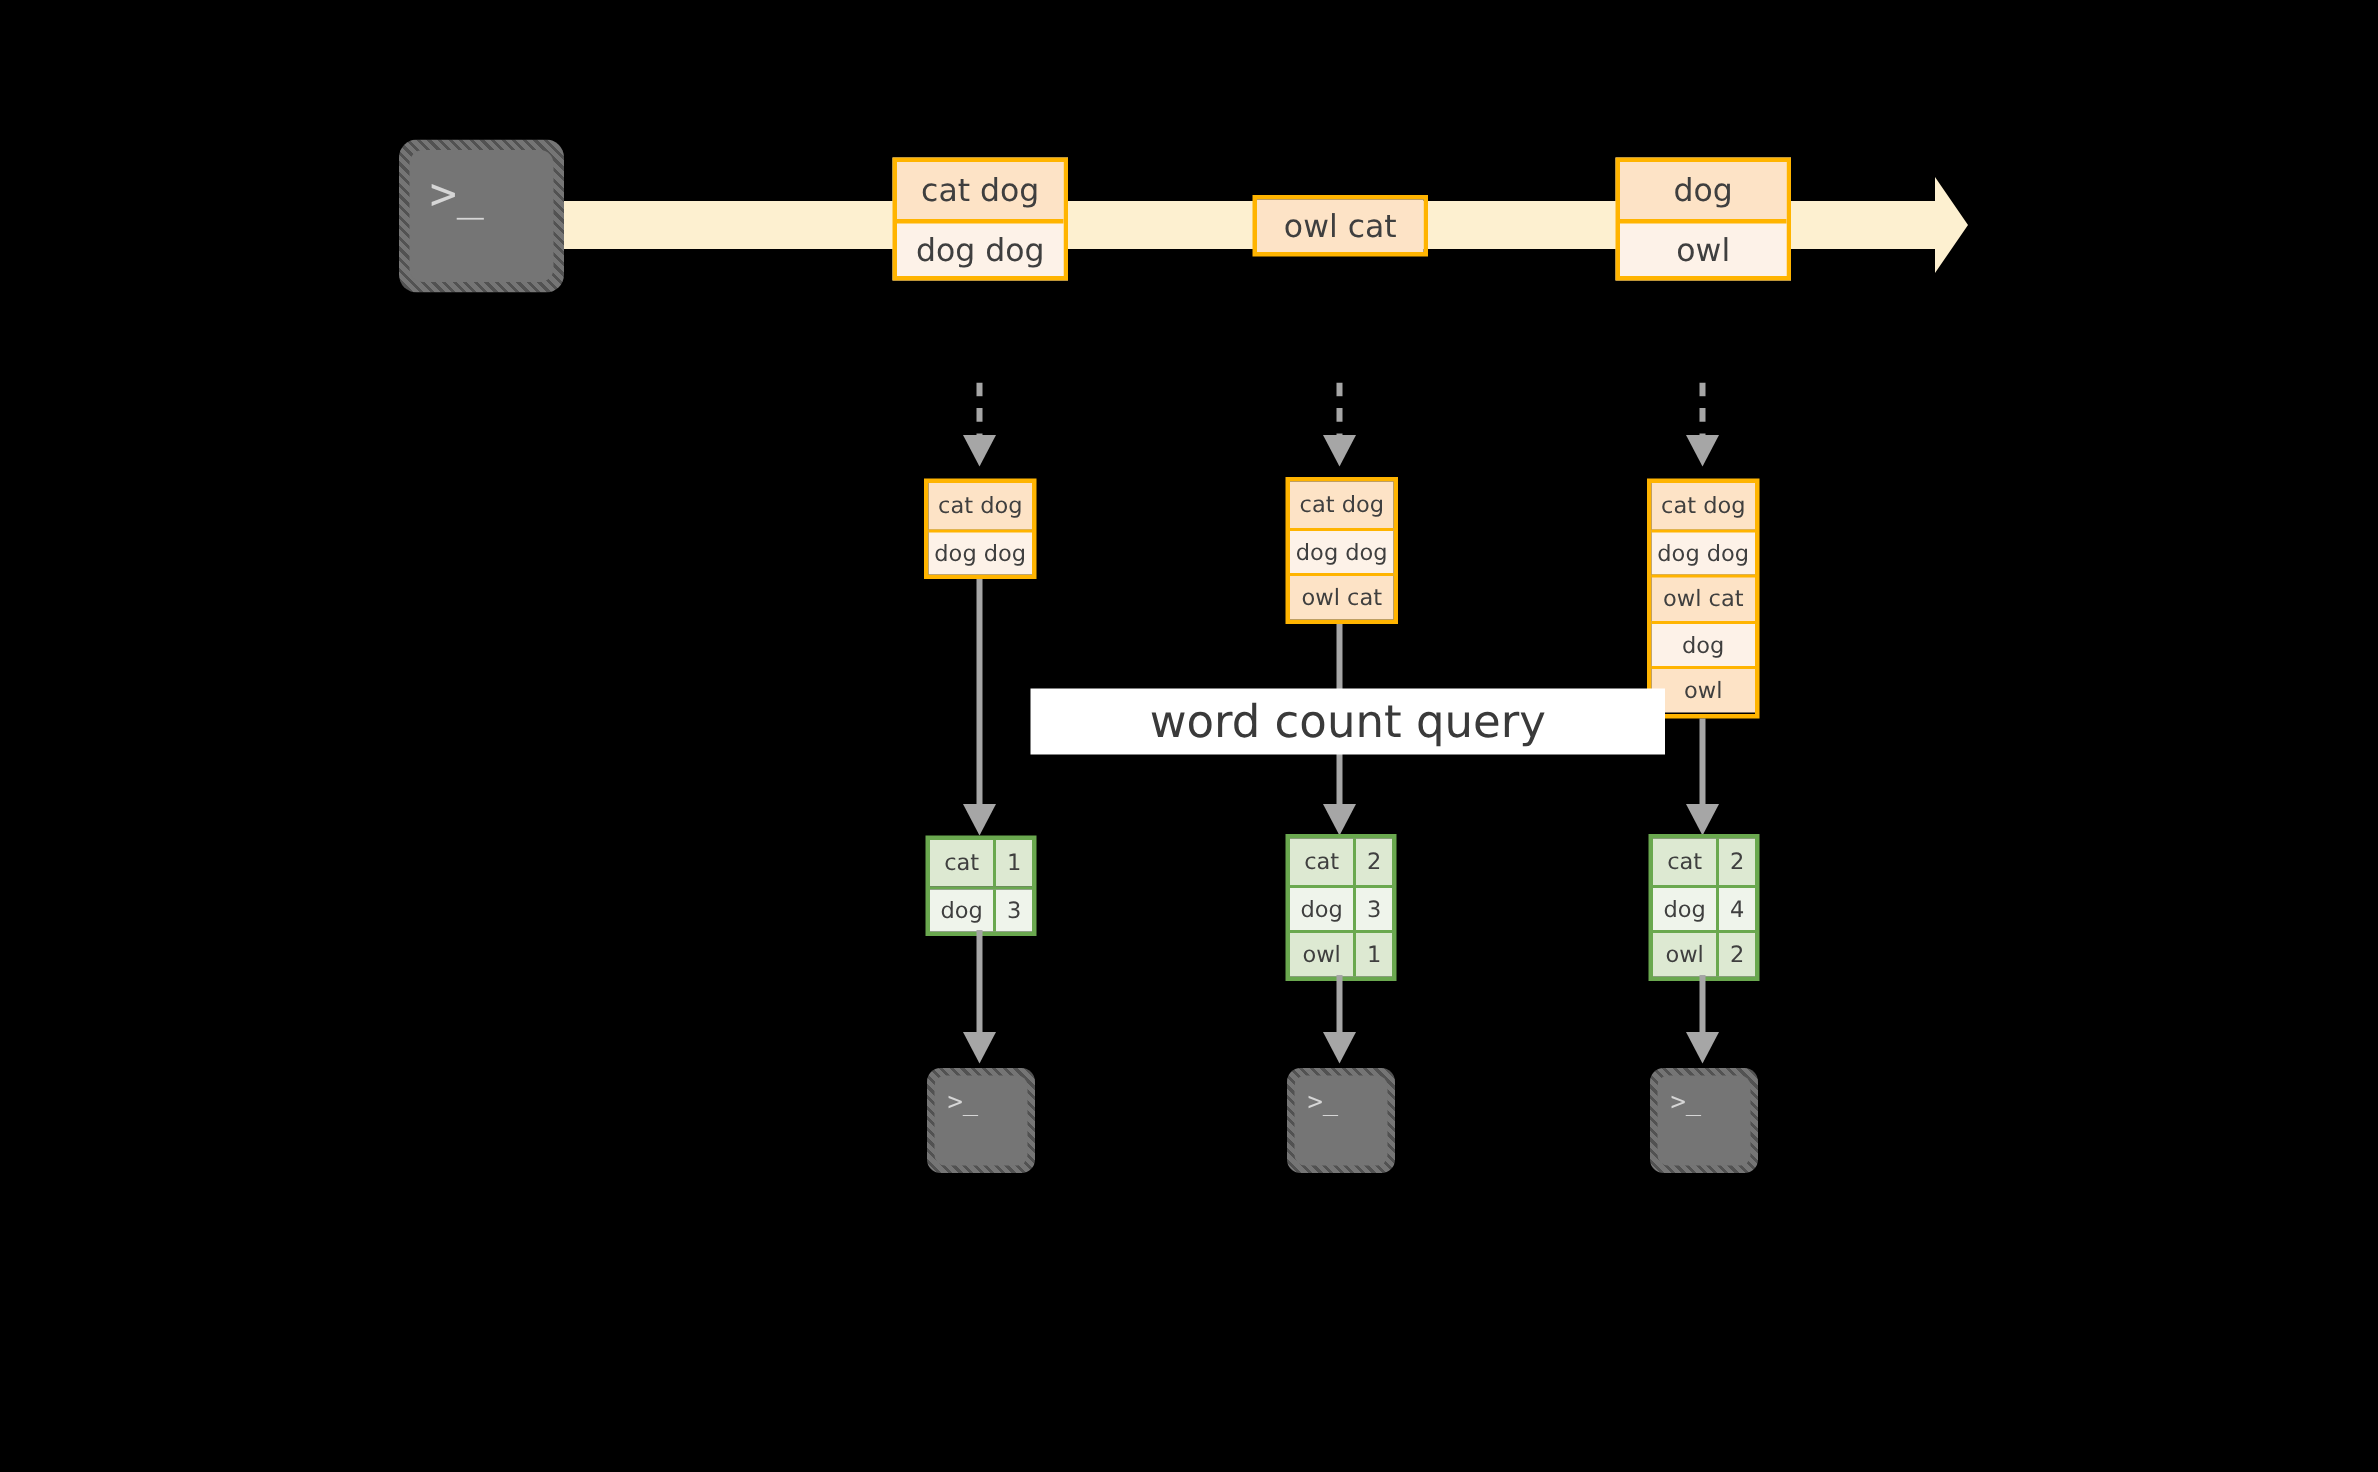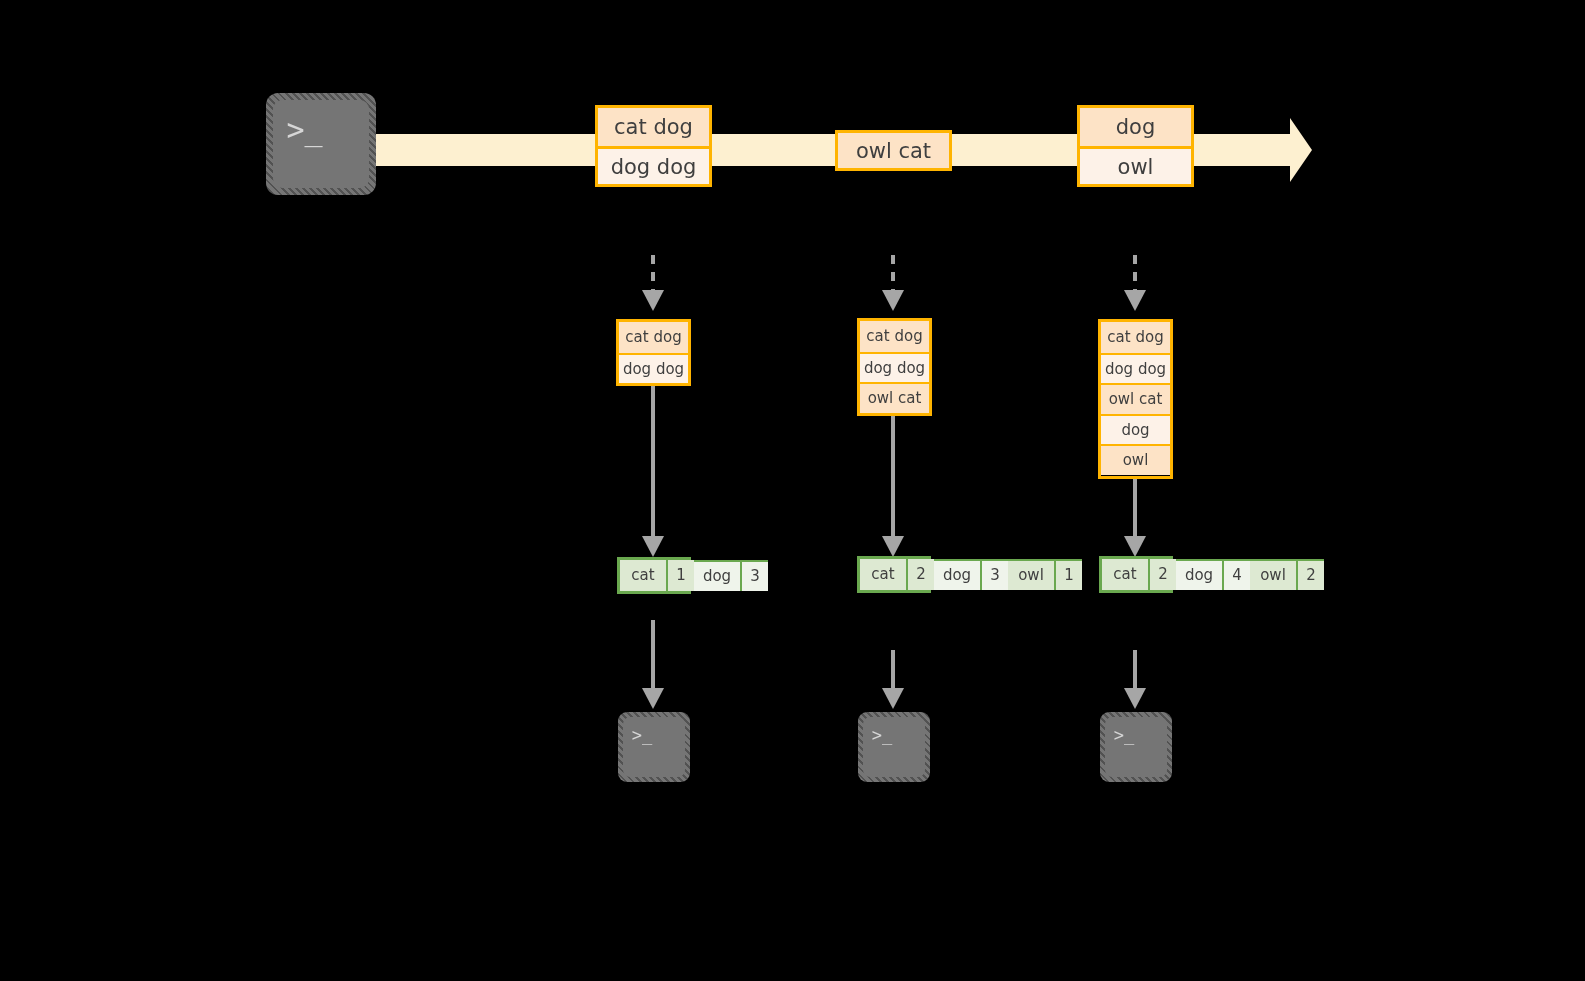--- a/index.html
+++ b/index.html
@@ -94,20 +94,21 @@
   }
   .snap .row.dark { background: #fde3c6; }
   .snap .row.light { background: #fdf2e8; }
   .snap .row + .row { border-top: 2px solid #ffb400; }
   
   .res {
     position: absolute;
     box-sizing: border-box;
     border: 3px solid #6aa84f;
     display: flex;
+    flex-direction: column;
   }
   .res .rrow {
     display: flex;
     height: 30.5px;
     box-sizing: border-box;
   }
   .res .rrow + .rrow { border-top: 2px solid #6aa84f; }
   .res .c-word,
   .res .c-cnt {
     box-sizing: border-box;
@@ -212,20 +213,21 @@
 
   <div class="vline" style="left:651px; top:386px; height:152px;"></div>
   <div class="vhead" style="left:642px; top:536px;"></div>
 
   <div class="vline" style="left:891px; top:416px; height:122px;"></div>
   <div class="vhead" style="left:882px; top:536px;"></div>
 
   <div class="vline" style="left:1133px; top:479px; height:59px;"></div>
   <div class="vhead" style="left:1124px; top:536px;"></div>
 
+  <div class="qlabel" style="left:687px; top:459px; width:423px; height:44px; font-size:30px;">word count query</div>
 
   <div class="res" style="left:617px; top:557px; width:74px;">
     <div class="rrow dark">
       <div class="c-word" style="font-size:15px;">cat</div>
       <div class="c-cnt" style="font-size:15px;">1</div>
     </div>
     <div class="rrow light">
       <div class="c-word" style="font-size:15px;">dog</div>
       <div class="c-cnt" style="font-size:15px;">3</div>
     </div>

